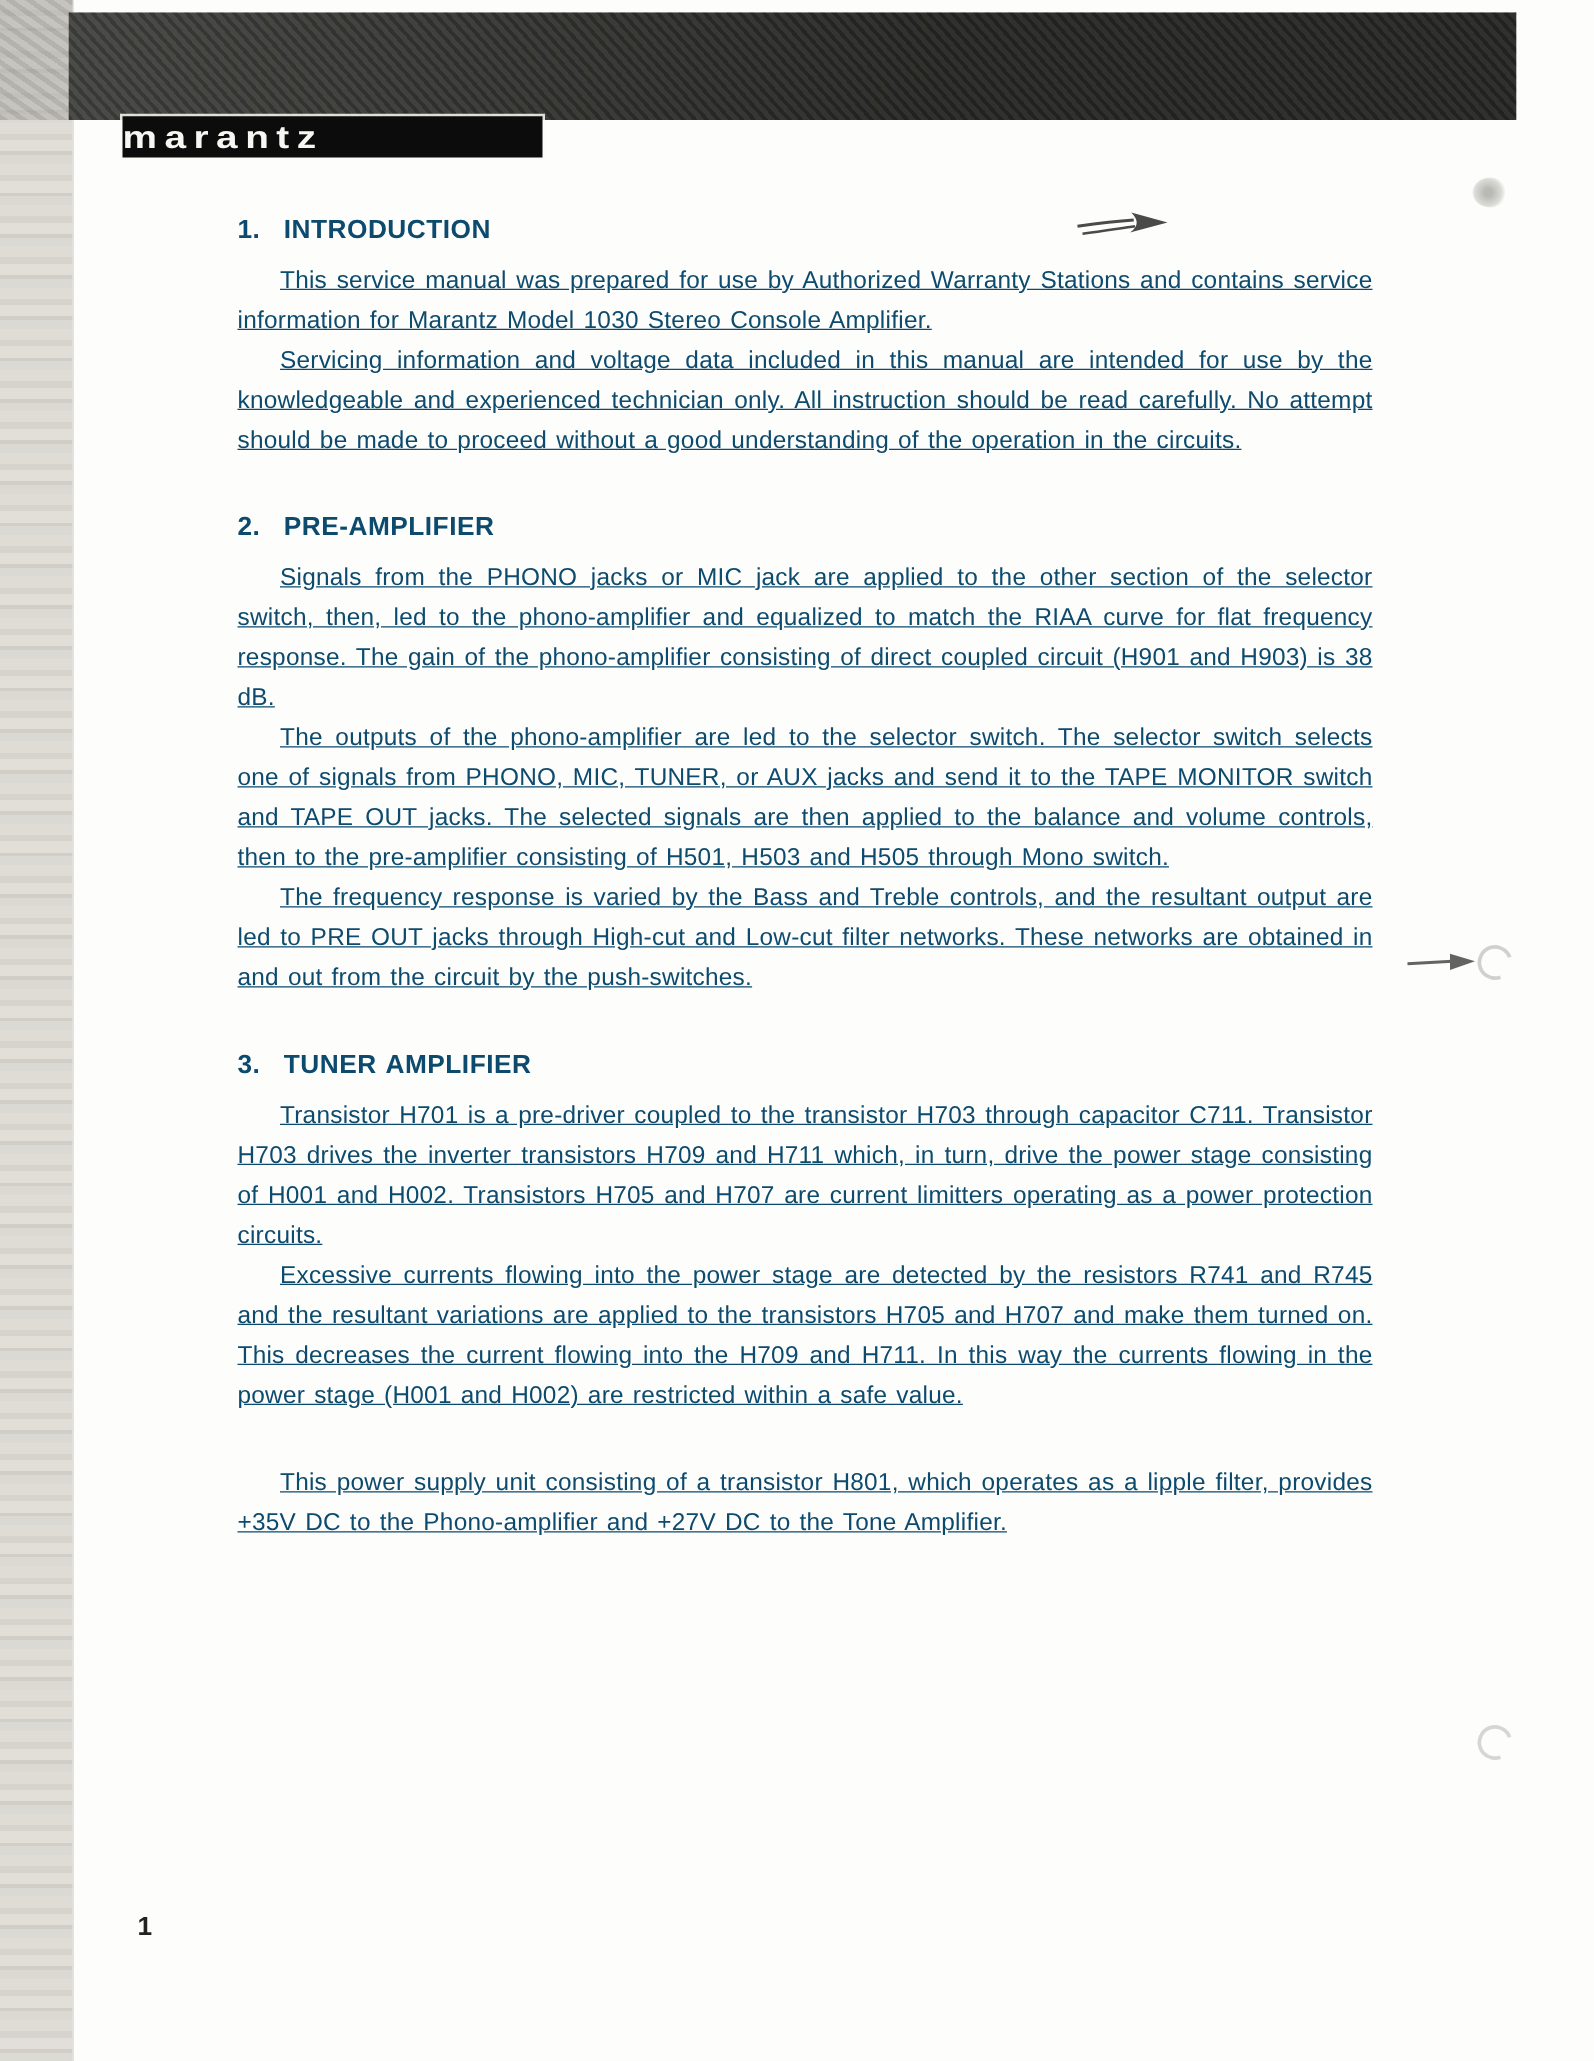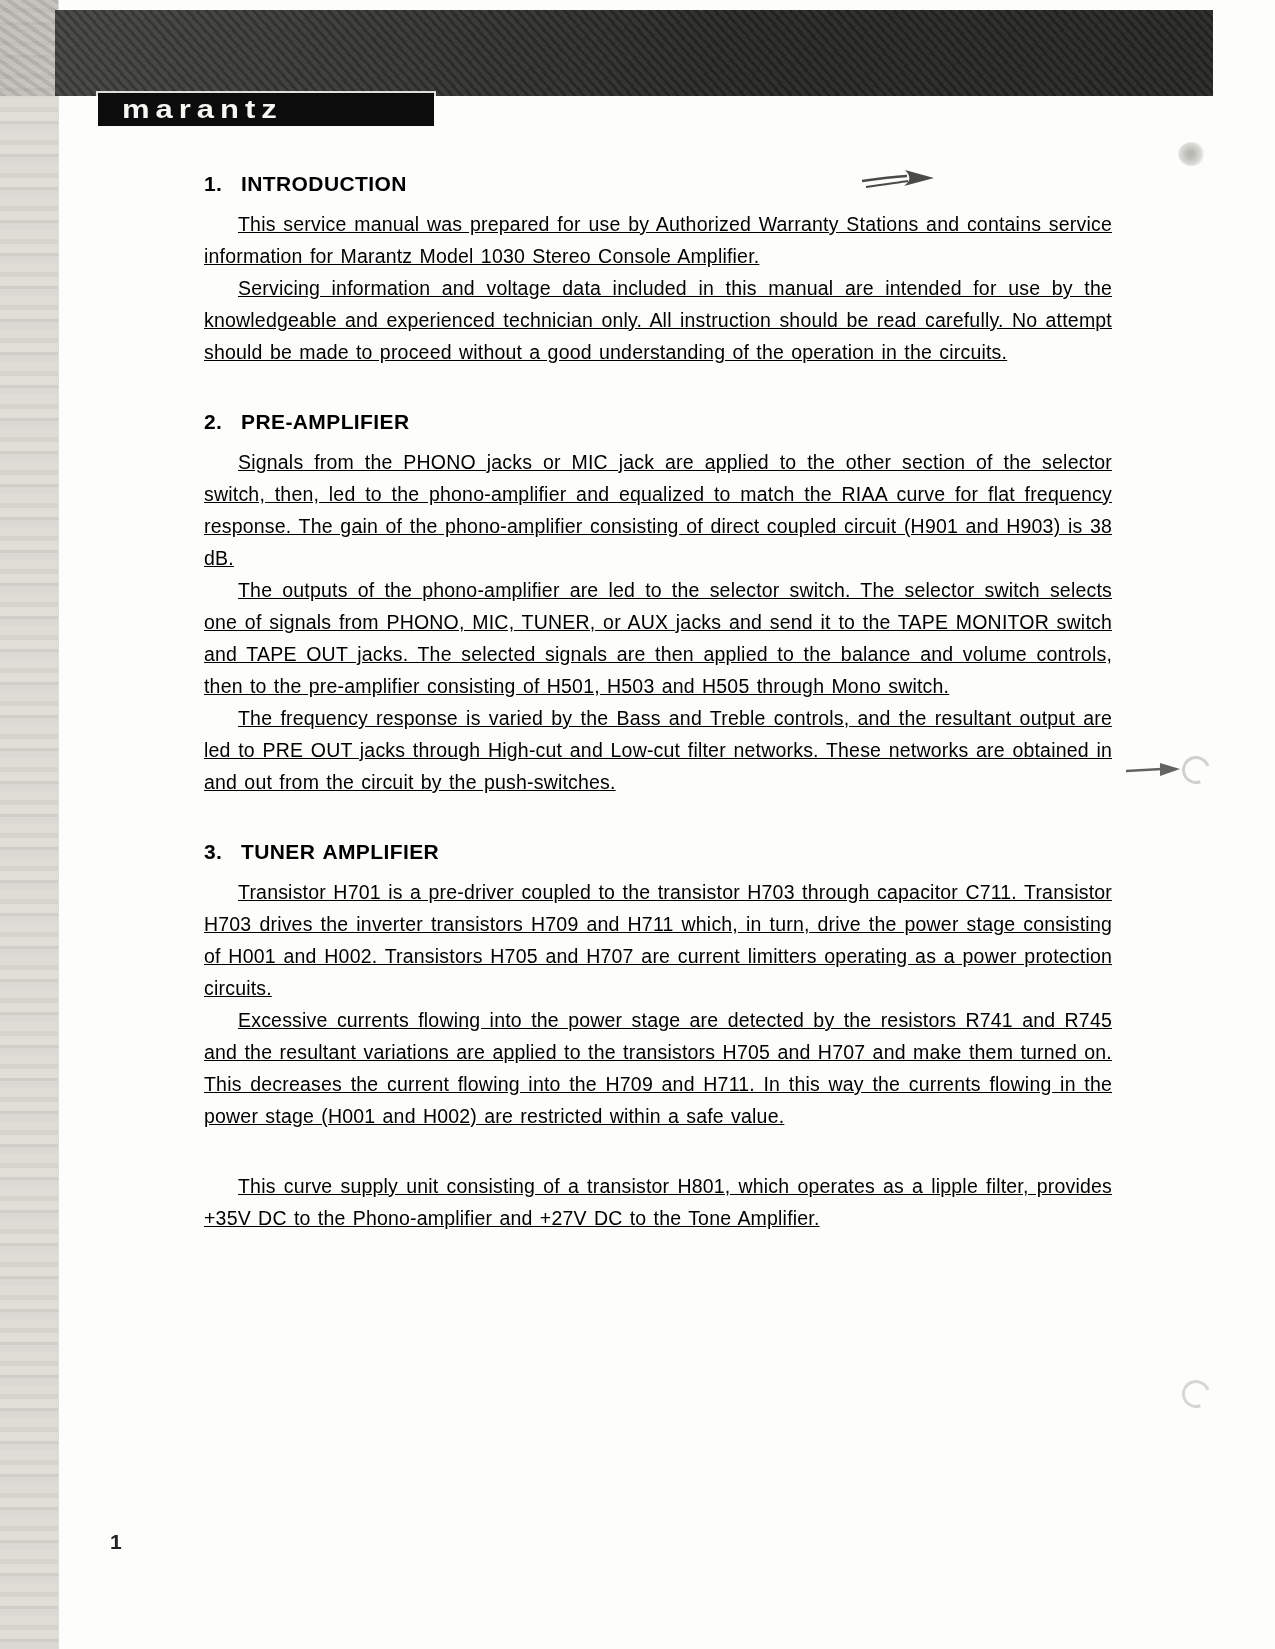--- a/index.html
+++ b/index.html
@@ -39,40 +39,40 @@
       linear-gradient(100deg, rgba(255,255,255,0.07), rgba(0,0,0,0.22) 60%),
       repeating-linear-gradient(48deg, rgba(0,0,0,.18) 0 3px, rgba(255,255,255,.05) 3px 7px),
       var(--color-banner, #343431);
   }
 
   
   .logo-bar {
     position:absolute; left:98px; top:93px; width:336px; height:33px;
     background: var(--color-logo, #0c0c0c);
     display:flex; align-items:center;
-    padding-left:24px; box-sizing:border-box;
+    box-sizing:border-box;
     box-shadow: 0 0 0 2px rgba(250,250,247,.85);
     text-align: center;
   }
   .logo-text {
     color:#f6f6f2;
     font-size:31px; font-weight:800;
     letter-spacing:6px;
     transform: scaleY(.82);
     transform-origin:center;
     white-space:nowrap;
   }
 
   
   .content {
-    position:absolute; left:204px; top:168px; width:908px;
+    position:absolute; left:190px; top:168px; width:908px;
     font-size:19.5px; line-height:32px;
     text-align:justify;
     letter-spacing:.2px; word-spacing:1.6px;
-    color:#000000;
+    color:#0c4a6e;
   }
   .section { margin:0; }
   .section + .section { margin-top:38px; }
   .sec-head {
     font-weight:700; font-size:21px; letter-spacing:.4px;
     margin:0 0 8px 0; text-align:left;
   }
   .sec-num { display:inline-block; width:37px; }
   .content p { margin:0; text-indent:34px;text-decoration:underline; }
 
@@ -131,21 +131,21 @@
 
   <div class="section">
     <div class="sec-head">
       <span class="sec-num">3.</span><span>TUNER AMPLIFIER</span>
     </div>
     <p>Transistor H701 is a pre-driver coupled to the transistor H703 through capacitor C711. Transistor H703 drives the inverter transistors H709 and H711 which, in turn, drive the power stage consisting of H001 and H002. Transistors H705 and H707 are current limitters operating as a power protection circuits.</p>
     <p>Excessive currents flowing into the power stage are detected by the resistors R741 and R745 and the resultant variations are applied to the transistors H705 and H707 and make them turned on. This decreases the current flowing into the H709 and H711. In this way the currents flowing in the power stage (H001 and H002) are restricted within a safe value.</p>
   </div>
 
   <div class="section">
-    <p>This curve supply unit consisting of a transistor H801, which operates as a lipple filter, provides +35V DC to the Phono-amplifier and +27V DC to the Tone Amplifier.</p>
+    <p>This power supply unit consisting of a transistor H801, which operates as a lipple filter, provides +35V DC to the Phono-amplifier and +27V DC to the Tone Amplifier.</p>
   </div>
 
 </div>
 
 <svg class="artifact arrow-top" viewBox="0 0 78 26">
   <path d="M2 15 C 16 13, 31 11, 47 10" stroke="#2b2b2b" stroke-width="2.6" fill="none"></path>
   <path d="M6 21 C 21 19, 34 17, 48 15" stroke="#2b2b2b" stroke-width="2" fill="none"></path>
   <path d="M45 4 L74 12 L44 20 C 51 15, 51 10, 45 4 Z" fill="#2b2b2b"></path>
 </svg>
 

